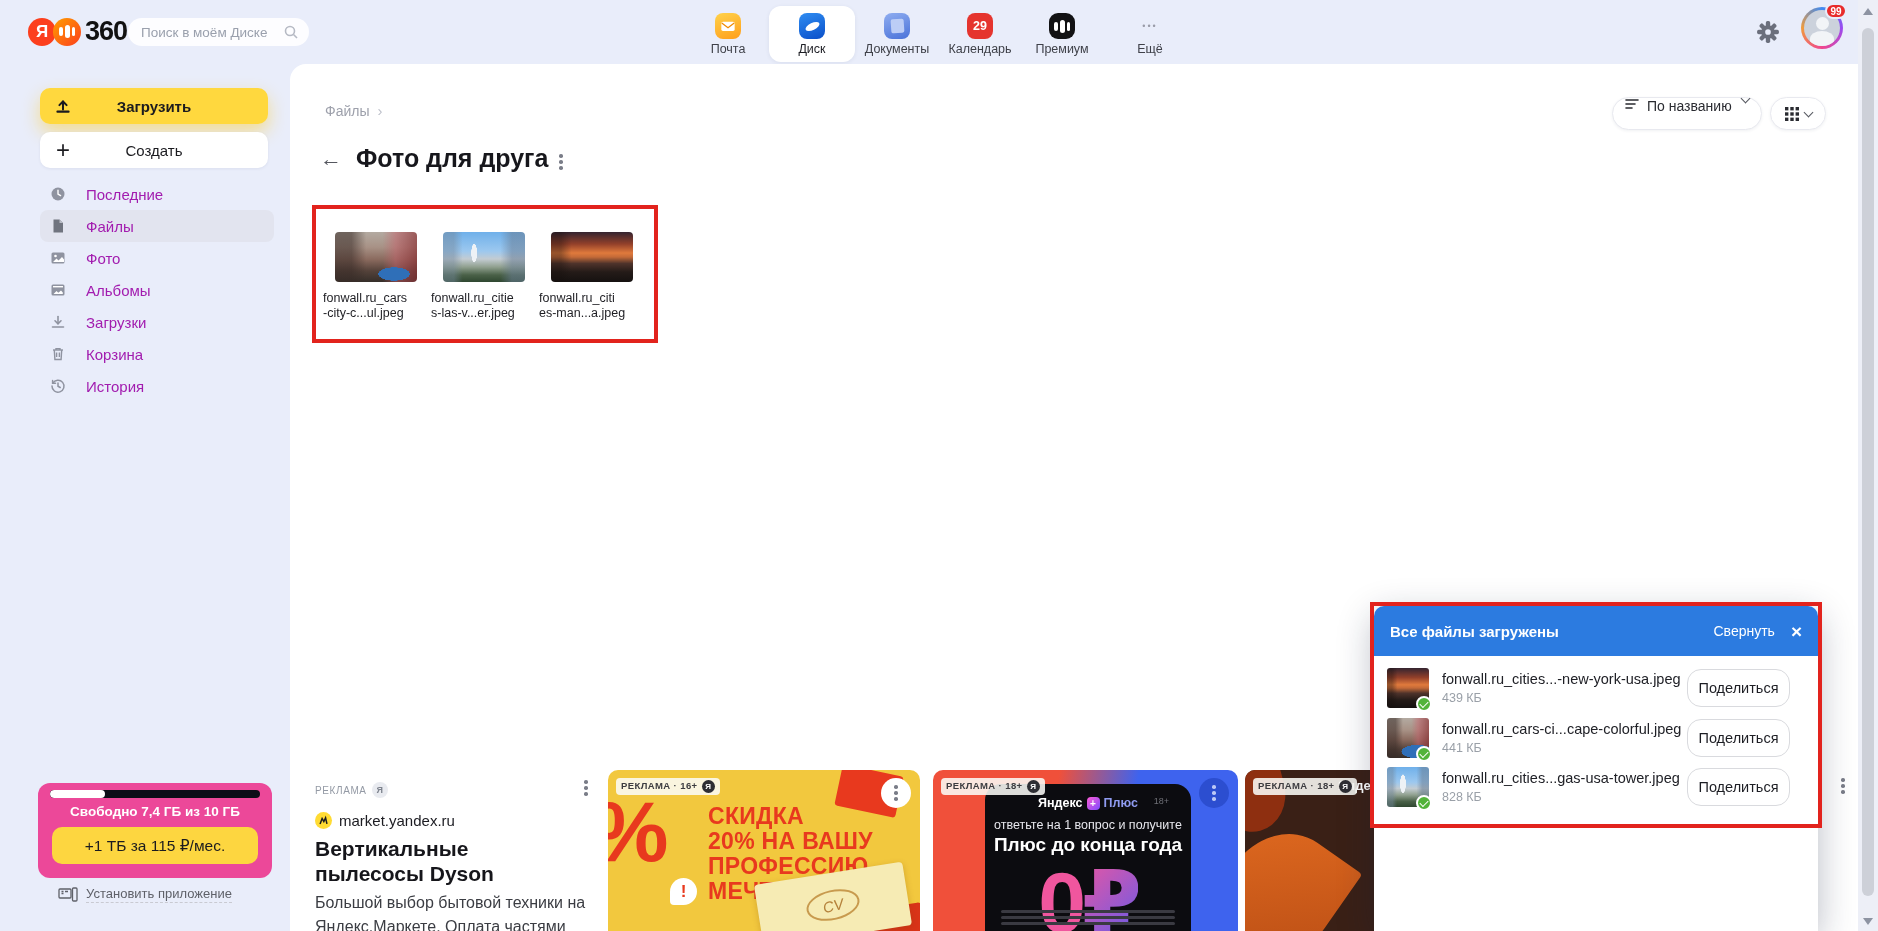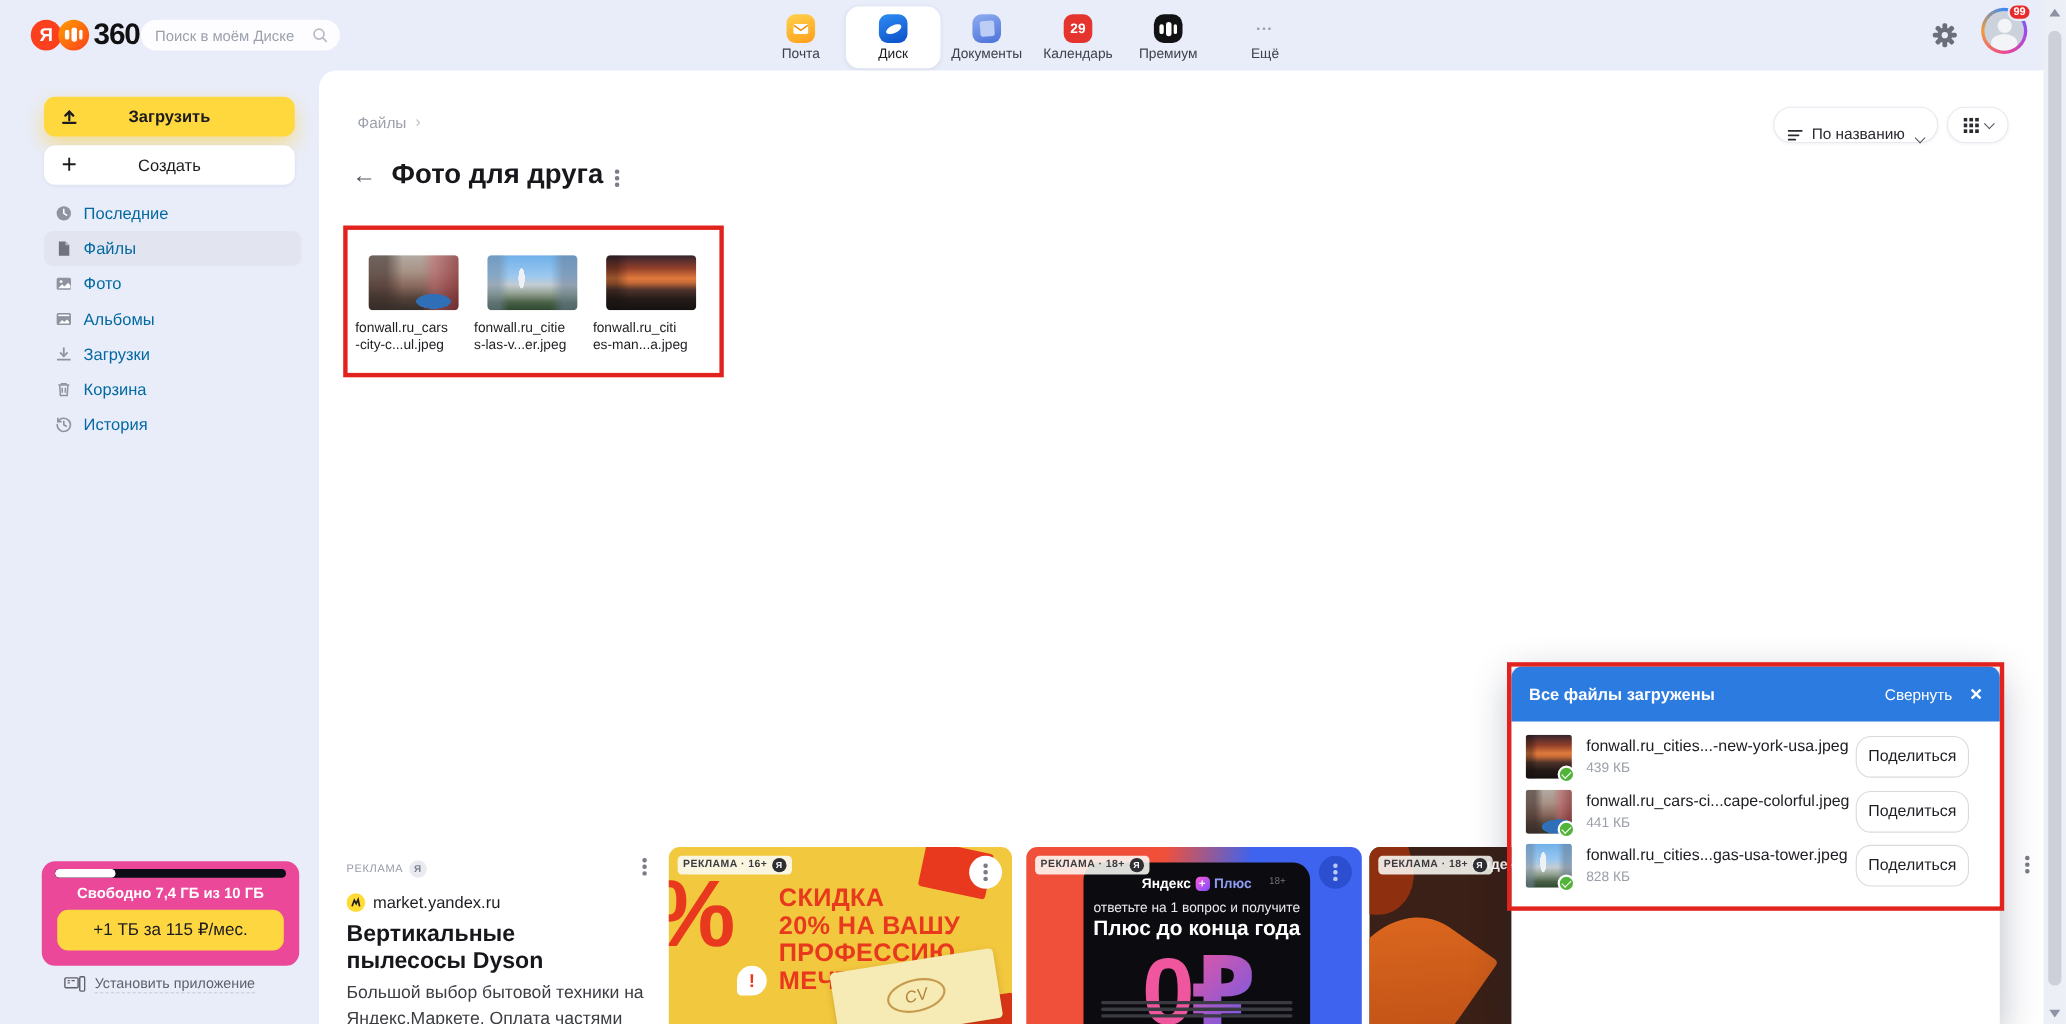--- a/index.html
+++ b/index.html
@@ -51,41 +51,41 @@
   .btn-side-ic{width:18px;height:18px;margin-left:14px;flex:none;display:flex;align-items:center;justify-content:center}
   .btn-side-label{flex:1;text-align:center;font-size:15px;font-weight:bold;color:#1b1b1f;margin-right:32px}
   .btn-create .btn-side-label{font-weight:normal}
   .plus-glyph::before{content:"+";font-size:24px;line-height:18px;color:#1b1b1f}
 
   .nav{position:absolute;left:0;top:114px;width:290px}
   .nav-item{position:relative;height:32px;margin:0 16px 0 40px;display:flex;align-items:center;border-radius:8px;cursor:pointer}
   .nav-item.active{background:#e2e4ef;margin-right:16px}
   .nav-ic{width:16px;height:16px;margin-left:10px;flex:none}
   .nav-item.active .nav-ic{margin-left:10px}
-  .nav-label{font-size:15px;color:#0369a1;margin-left:10px}
+  .nav-label{font-size:15px;color:#a21caf;margin-left:20px}
 
   .storage{position:absolute;left:38px;top:719px;width:234px;height:95px;border-radius:12px;background:#ec4899}
   .progress-track{position:absolute;left:12px;top:7px;width:210px;height:8px;border-radius:4px;background:#0c0d17;overflow:hidden}
   .progress-fill{height:100%;background:#fff;border-radius:4px}
   .storage-label{position:absolute;left:0;top:21px;width:100%;text-align:center;color:#fff;font-size:13.5px;font-weight:bold}
   .btn-upsell{position:absolute;left:14px;top:44px;width:206px;height:37px;border-radius:10px;background:#fdd640;border:none;font-size:15.5px;font-family:inherit;color:#1b1b1f;cursor:pointer}
   .install{position:absolute;left:0;top:822px;width:290px;display:flex;align-items:center;justify-content:center;gap:8px;cursor:pointer}
   .install-label{font-size:13px;color:#5f6169;border-bottom:1px dashed #c9cad2;padding-bottom:1px}
 
   
   .main{position:absolute;left:290px;top:64px;width:1568px;bottom:0;background:#fff;border-radius:16px 0 0 0;overflow:hidden}
   .breadcrumb{position:absolute;left:35px;top:38px;display:flex;align-items:center;gap:8px}
   .crumb{font-size:14px;color:#9da0ab;cursor:pointer}
   .crumb-sep{font-size:15px;color:#bdc0ca}
   .back-arrow{position:absolute;left:30px;top:84px;font-size:22px;color:#55575f;cursor:pointer;line-height:1}
   .page-title{position:absolute;left:66px;top:80px;font-size:25px;font-weight:bold;color:#17171c}
   .title-kebab{position:absolute;left:262px;top:88px;width:18px;height:20px;cursor:pointer}
   .dots3{width:3.5px;height:3.5px;border-radius:50%;background:#7a7d88;box-shadow:0 -6px 0 #7a7d88,0 6px 0 #7a7d88;margin:8px auto 0}
 
-  .btn-sort{position:absolute;left:1322px;top:33px;width:150px;height:33px;border-radius:17px;background:#fff;border:1px solid #e8e9ef;box-shadow:0 1px 3px rgba(40,50,90,.07);display:flex;align-items:flex-end;padding:0 12px;gap:8px;cursor:pointer}
+  .btn-sort{position:absolute;left:1322px;top:33px;width:150px;height:33px;border-radius:17px;background:#fff;border:1px solid #e8e9ef;box-shadow:0 1px 3px rgba(40,50,90,.07);display:flex;align-items:flex-start;padding:0 12px;gap:8px;cursor:pointer}
   .sort-label{font-size:14px;color:#2a2b31;flex:1}
   .btn-view{position:absolute;left:1480px;top:33px;width:56px;height:33px;border-radius:17px;background:#fff;border:1px solid #e8e9ef;box-shadow:0 1px 3px rgba(40,50,90,.07);display:flex;align-items:center;justify-content:center;gap:6px;cursor:pointer}
   .chev{width:7px;height:7px;border-right:1.8px solid #55575f;border-bottom:1.8px solid #55575f;transform:rotate(45deg);margin-top:-3px;flex:none}
 
   .file-card{position:absolute;top:168px;width:106px;text-align:left;cursor:pointer}
   .thumb{width:82px;height:50px;border-radius:4px;margin:0 auto}
   .file-name{font-size:12.5px;line-height:14.5px;color:#1e1e23;margin-top:9px}
 
   .th-havana{background:
     radial-gradient(ellipse 26px 11px at 72% 84%, #2f6fb8 0 60%, transparent 61%),

